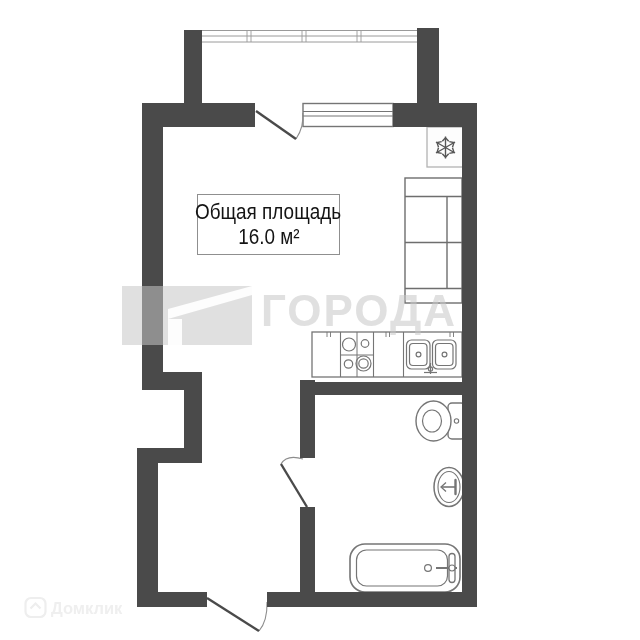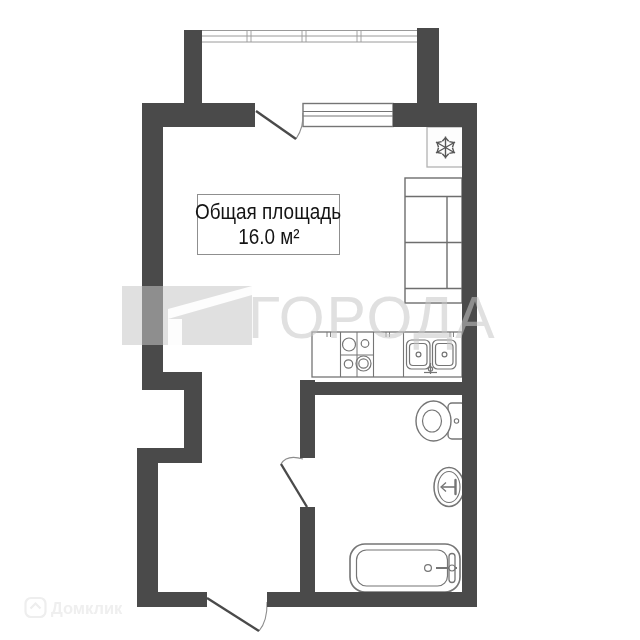--- a/index.html
+++ b/index.html
@@ -8,22 +8,22 @@
   .wall{position:absolute;background:#4a4a4a;z-index:3;}
   #fixtures{position:absolute;left:0;top:0;z-index:2;}
   #area-label{
     position:absolute;left:197px;top:194px;width:143px;height:61px;
     background:#fff;border:1.5px solid #8f8f8f;box-sizing:border-box;
     display:flex;flex-direction:column;align-items:center;justify-content:center;
     z-index:4;color:#141414;font-size:21.5px;line-height:1.12;white-space:nowrap;
   }
   #area-label .cond{transform:scaleX(0.88);transform-origin:center;}
   #wm-goroda-text{
-    position:absolute;left:248px;top:289px;z-index:5;
-    font-size:59px;font-weight:normal;line-height:1;letter-spacing:2px;
+    position:absolute;left:261px;top:289px;z-index:5;
+    font-size:44px;font-weight:bold;line-height:1;letter-spacing:2px;
     color:rgba(198,198,198,0.55);white-space:nowrap;pointer-events:none;
   }
   #wm-goroda-logo{position:absolute;left:122px;top:286px;z-index:5;pointer-events:none;}
   #wm-domclick{position:absolute;left:24px;top:594px;z-index:5;pointer-events:none;}
 </style>
 </head>
 <body>
 
 <div id="plan">
 

